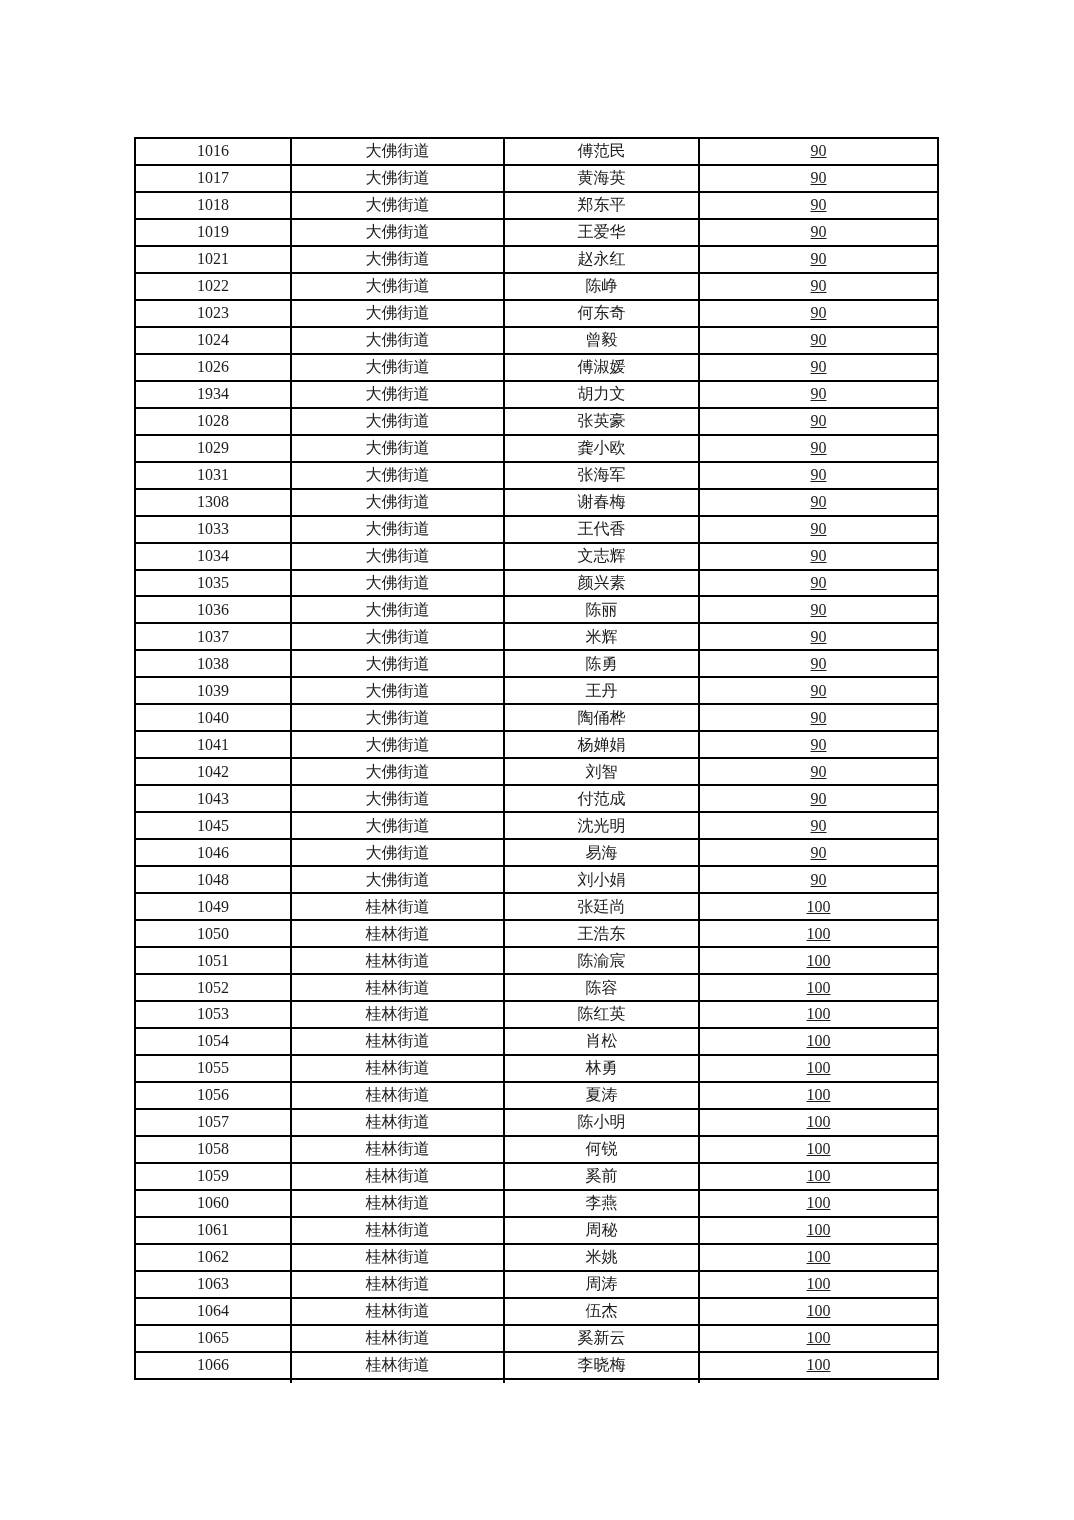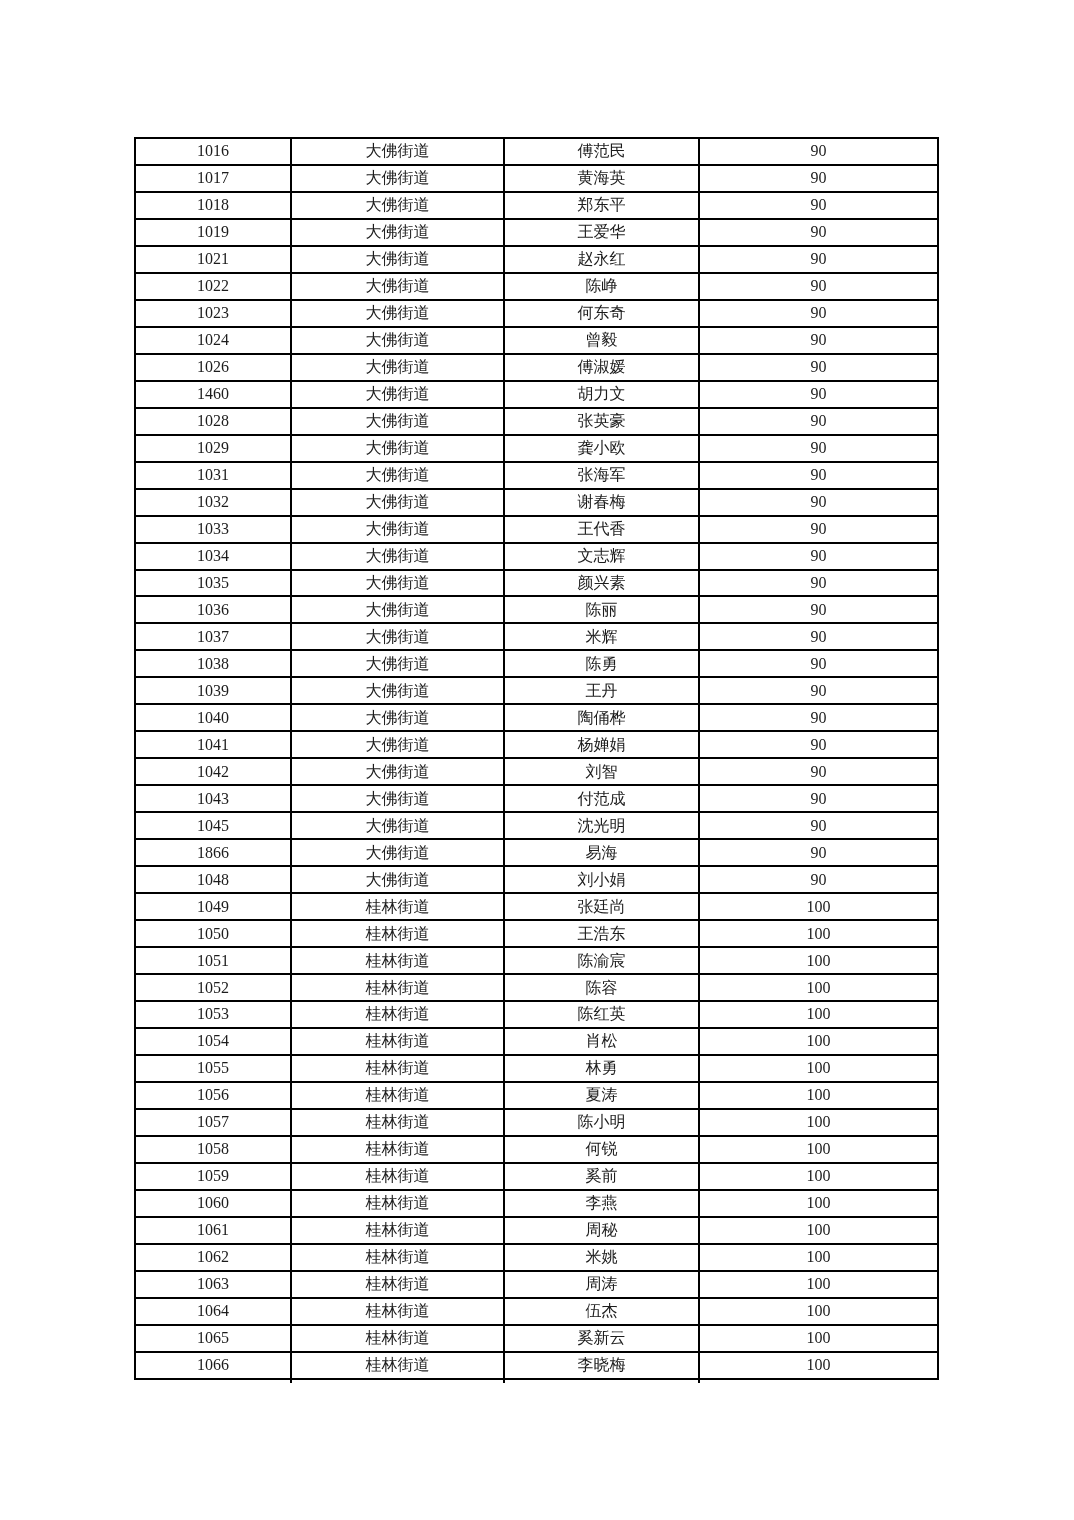--- a/index.html
+++ b/index.html
@@ -38,21 +38,21 @@
     text-align: center;
     vertical-align: middle;
     font-size: 16px;
     line-height: 1;
     white-space: nowrap;
     overflow: hidden;
   }
   td.c0 { width: 156px; margin-top: 39px; }
   td.c1 { width: 213px; }
   td.c2 { width: 195px; }
-  td.c3 { width: 239px; }
+  td.c3 { width: 239px; text-decoration: underline; }
   
   .stub {
     position: absolute;
     width: 2px;
     height: 4px;
     background: #000;
     top: 1379px;
   }
   .stub.s1 { left: 290px; }
   .stub.s2 { left: 503px; }
@@ -118,21 +118,21 @@
           <td class="c2">曾毅</td>
           <td class="c3">90</td>
         </tr>
         <tr>
           <td class="c0">1026</td>
           <td class="c1">大佛街道</td>
           <td class="c2">傅淑媛</td>
           <td class="c3">90</td>
         </tr>
         <tr>
-          <td class="c0">1460</td>
+          <td class="c0">1934</td>
           <td class="c1">大佛街道</td>
           <td class="c2">胡力文</td>
           <td class="c3">90</td>
         </tr>
         <tr>
           <td class="c0">1028</td>
           <td class="c1">大佛街道</td>
           <td class="c2">张英豪</td>
           <td class="c3">90</td>
         </tr>
@@ -142,21 +142,21 @@
           <td class="c2">龚小欧</td>
           <td class="c3">90</td>
         </tr>
         <tr>
           <td class="c0">1031</td>
           <td class="c1">大佛街道</td>
           <td class="c2">张海军</td>
           <td class="c3">90</td>
         </tr>
         <tr>
-          <td class="c0">1032</td>
+          <td class="c0">1308</td>
           <td class="c1">大佛街道</td>
           <td class="c2">谢春梅</td>
           <td class="c3">90</td>
         </tr>
         <tr>
           <td class="c0">1033</td>
           <td class="c1">大佛街道</td>
           <td class="c2">王代香</td>
           <td class="c3">90</td>
         </tr>
@@ -220,21 +220,21 @@
           <td class="c2">付范成</td>
           <td class="c3">90</td>
         </tr>
         <tr>
           <td class="c0">1045</td>
           <td class="c1">大佛街道</td>
           <td class="c2">沈光明</td>
           <td class="c3">90</td>
         </tr>
         <tr>
-          <td class="c0">1866</td>
+          <td class="c0">1046</td>
           <td class="c1">大佛街道</td>
           <td class="c2">易海</td>
           <td class="c3">90</td>
         </tr>
         <tr>
           <td class="c0">1048</td>
           <td class="c1">大佛街道</td>
           <td class="c2">刘小娟</td>
           <td class="c3">90</td>
         </tr>

